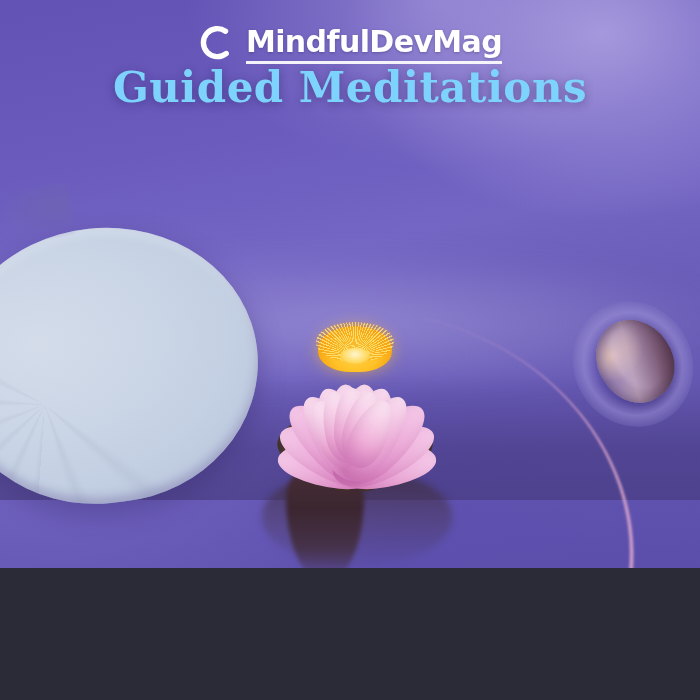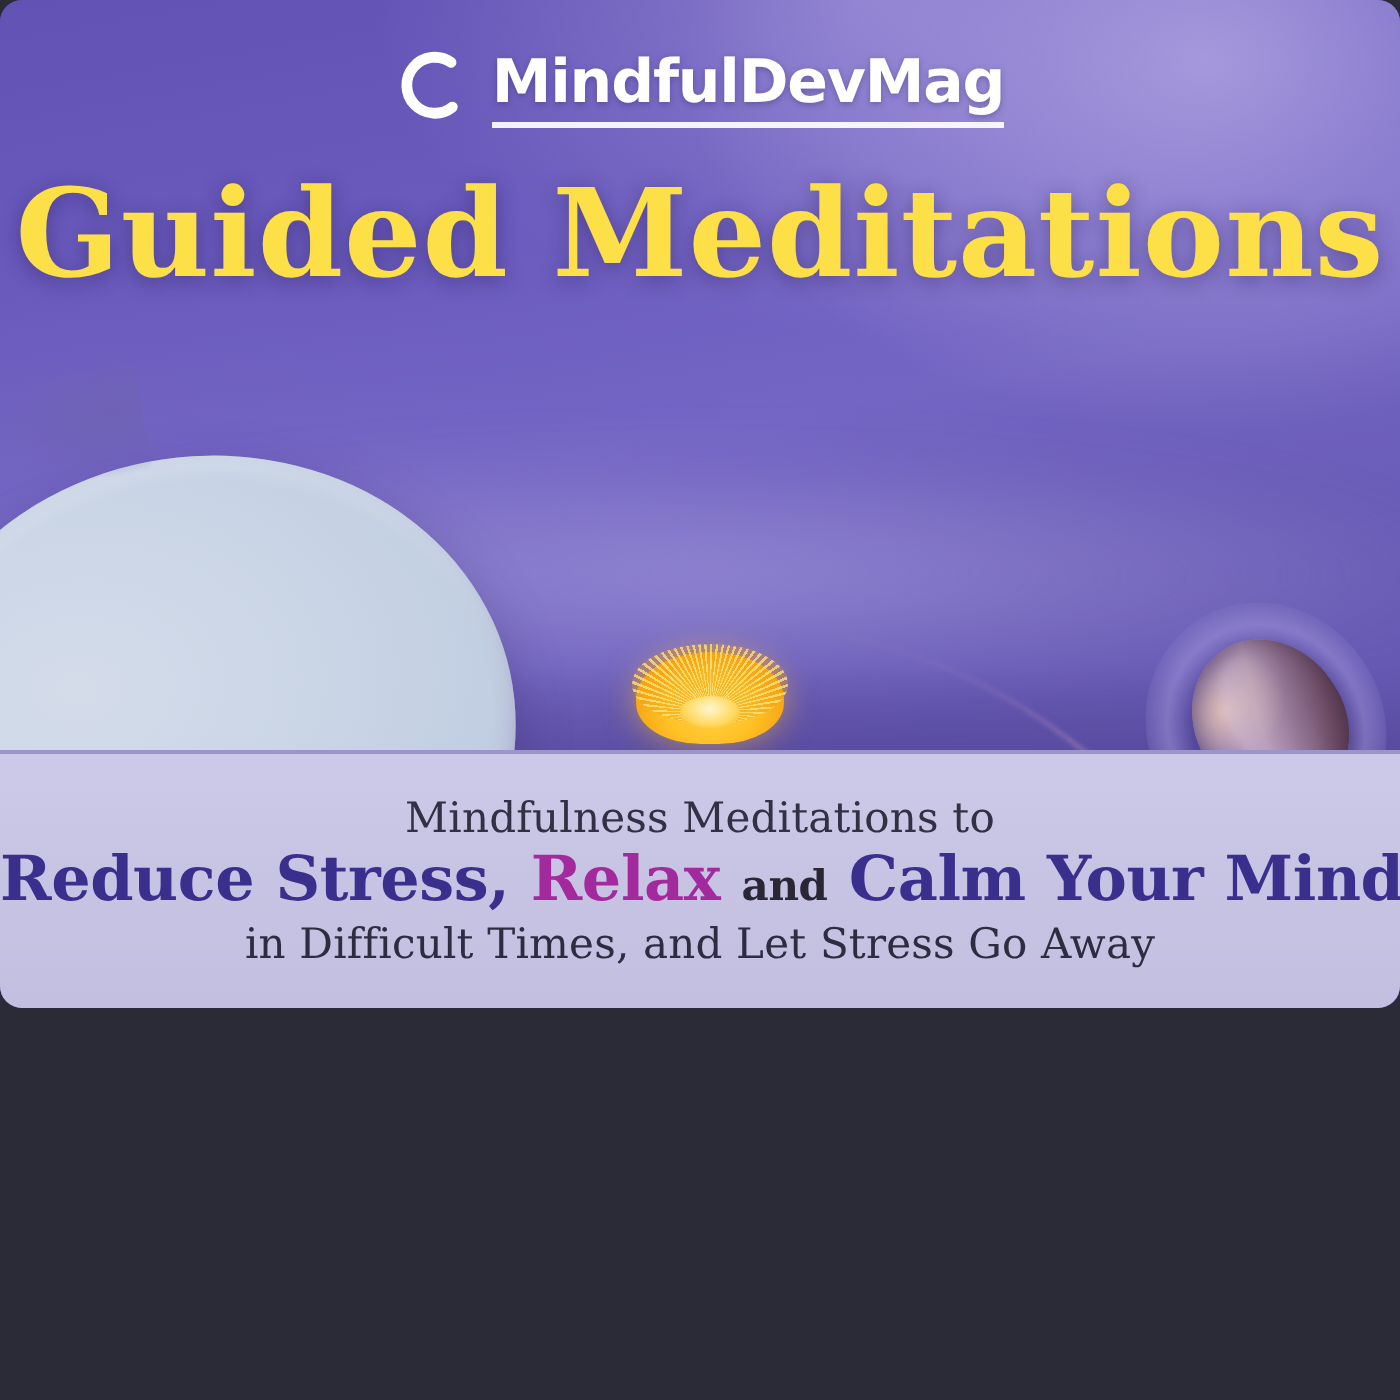--- a/index.html
+++ b/index.html
@@ -3,25 +3,24 @@
 <meta charset="utf-8">
 <style>
   html, body {
     margin: 0;
     padding: 0;
     background: #2b2b38;
   }
   .poster {
     position: relative;
     width: 700px;
-    height: 504px;
+    height: 568px;
     overflow: hidden;
     font-family: "Liberation Serif", serif;
     background: #5a4aae;
-    border-radius: 11px;
   }
 
   
   .water {
     position: absolute;
     inset: 0;
     background:
       radial-gradient(ellipse 420px 300px at 86% 6%,  rgba(168,155,222,0.95) 0%, rgba(168,155,222,0) 62%),
       radial-gradient(ellipse 380px 260px at 62% 0%,  rgba(150,136,212,0.75) 0%, rgba(150,136,212,0) 65%),
       radial-gradient(ellipse 520px 360px at 8% 78%,  rgba(120,106,196,0.70) 0%, rgba(120,106,196,0) 70%),
@@ -265,25 +264,24 @@
     font-weight: bold;
     font-size: 30px;
     color: #ffffff;
     letter-spacing: -0.6px;
     line-height: 1;
     padding-bottom: 4px;
     border-bottom: 3px solid rgba(255,255,255,0.92);
     text-shadow: 0 1px 3px rgba(40,28,90,0.35);
   }
   .title {
-    margin-top: 20px;
     font-family: "DejaVu Serif", serif;
     font-weight: bold;
-    color: #fde047;
-    font-size: 61px;
+    color: #7dd3fc;
+    font-size: 42px;
     line-height: 1.03;
     letter-spacing: 0.5px;
     text-shadow: 0 2px 10px rgba(46,32,96,0.45);
   }
   .title .l2 { display: block; }
 
   
   .bottom {
     position: absolute;
     left: 0;
@@ -384,24 +382,14 @@
         </svg>
       </span>
       <span class="brand-name">MindfulDevMag</span>
     </div>
 
     <div class="title">
       <span class="l1">Guided Meditations</span>
     </div>
   </div>
 
-  <div class="bottom">
-    <div class="sub-top">Mindfulness Meditations to</div>
-    <div class="sub-main">
-      <span class="w-blue">Reduce Stress,</span>
-      <span class="w-pink">Relax</span>
-      <span class="w-and">and</span>
-      <span class="w-blue">Calm Your Mind</span>
-    </div>
-    <div class="sub-bottom">in Difficult Times, and Let Stress Go Away</div>
-  </div>
 
 </div>
 
 </body></html>

